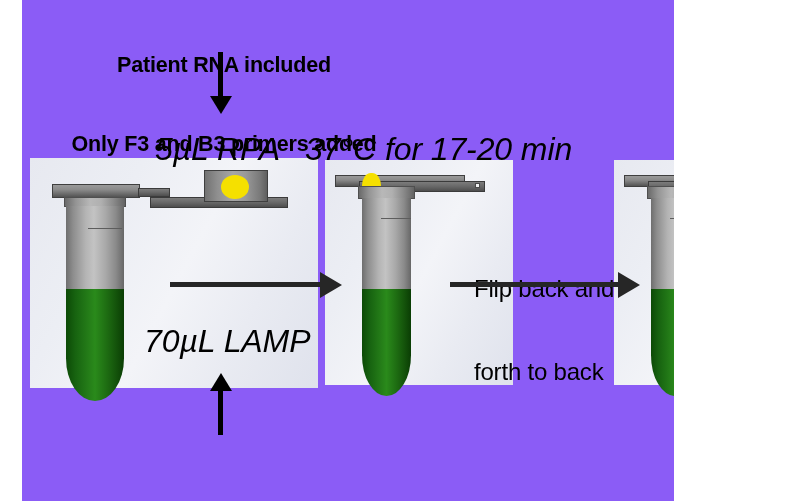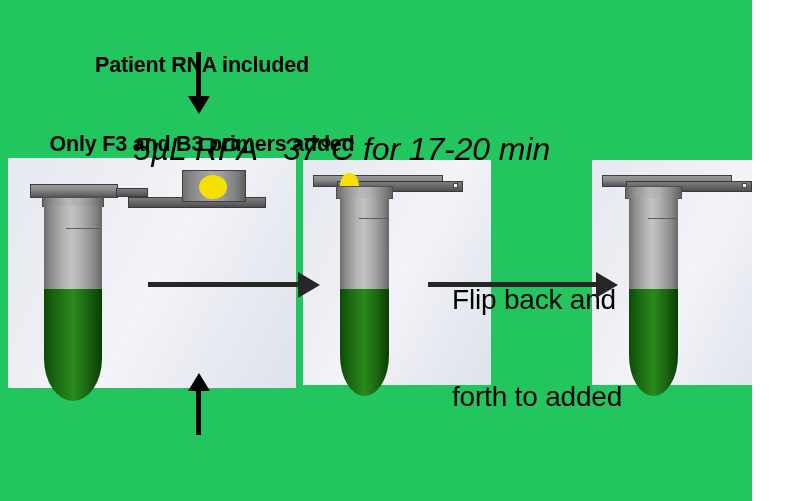--- a/index.html
+++ b/index.html
@@ -2,25 +2,26 @@
 <html><head>
 <meta charset="utf-8">
 <style>
   html, body {
     margin: 0;
     padding: 0;
     background: #ffffff;
   }
   #canvas {
     position: relative;
-    width: 752px;
+    width: 652px;
     height: 501px;
-    background: #22c55e;
+    background: #8b5cf6;
     font-family: "Liberation Sans", sans-serif;
     overflow: hidden;
+    margin-left: 22px;
   }
 
   
   .panel {
     position: absolute;
     background: linear-gradient(118deg,
                 #e7e9f0 0%,
                 #eceef4 28%,
                 #f3f4f8 52%,
                 #e9ebf2 74%,
@@ -42,21 +43,21 @@
     font-size: 21.5px;
     letter-spacing: -0.2px;
     text-align: center;
   }
   .plain-label {
     font-size: 32px;
     letter-spacing: -0.1px;
     font-style: italic;
   }
   .stir-label {
-    font-size: 28px;
+    font-size: 24px;
     line-height: 1.15;
     letter-spacing: -0.2px;
   }
 
   .note-top   { left: 0px;   top: 0px;   width: 404px; }
   .note-bot   { left: 0px;   top: 446px; width: 404px; }
   .lbl-rpa    { left: 133px; top: 130px; }
   .lbl-37     { left: 283px; top: 130px; }
   .lbl-63     { left: 599px; top: 130px; }
   .lbl-lamp   { left: 122px; top: 322px; }
@@ -207,24 +208,25 @@
     <div>Only F3 and B3 primers added</div>
   </div>
 
   <div class="arrow arrow-v arrow-down">
     <div class="shaft"></div>
     <div class="head"></div>
   </div>
 
   <div class="txt plain-label lbl-rpa">5µL RPA</div>
   <div class="txt plain-label lbl-37">37°C for 17-20 min</div>
+  <div class="txt plain-label lbl-lamp">70µL LAMP</div>
 
   <div class="txt stir-label lbl-stir">
     <div>Flip back and</div>
-    <div>forth to added</div>
+    <div>forth to back</div>
   </div>
 
   <div class="tube">
 
     <div class="lid" style="left:30px; top:184px; width:88px; height:14px;"></div>
 
     <div class="tab" style="left:116px; top:188px; width:32px; height:9px;"></div>
 
     <div class="tab" style="left:128px; top:197px; width:138px; height:11px;"></div>
 

